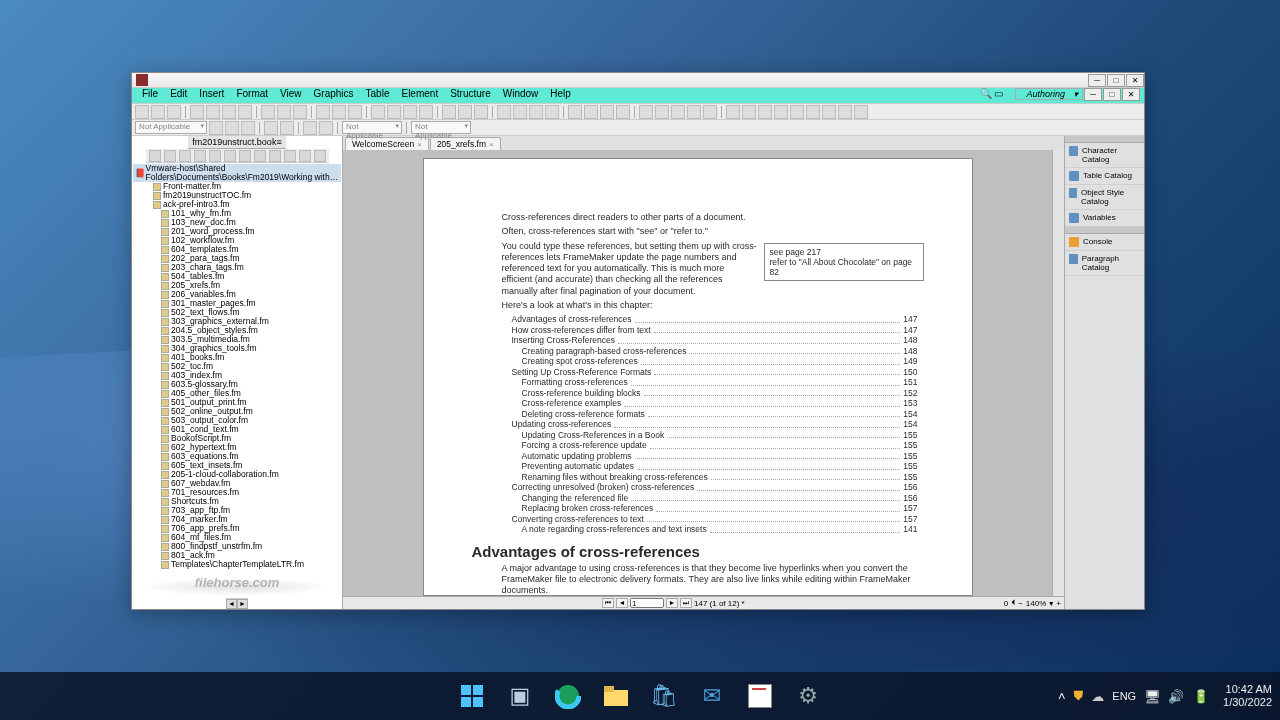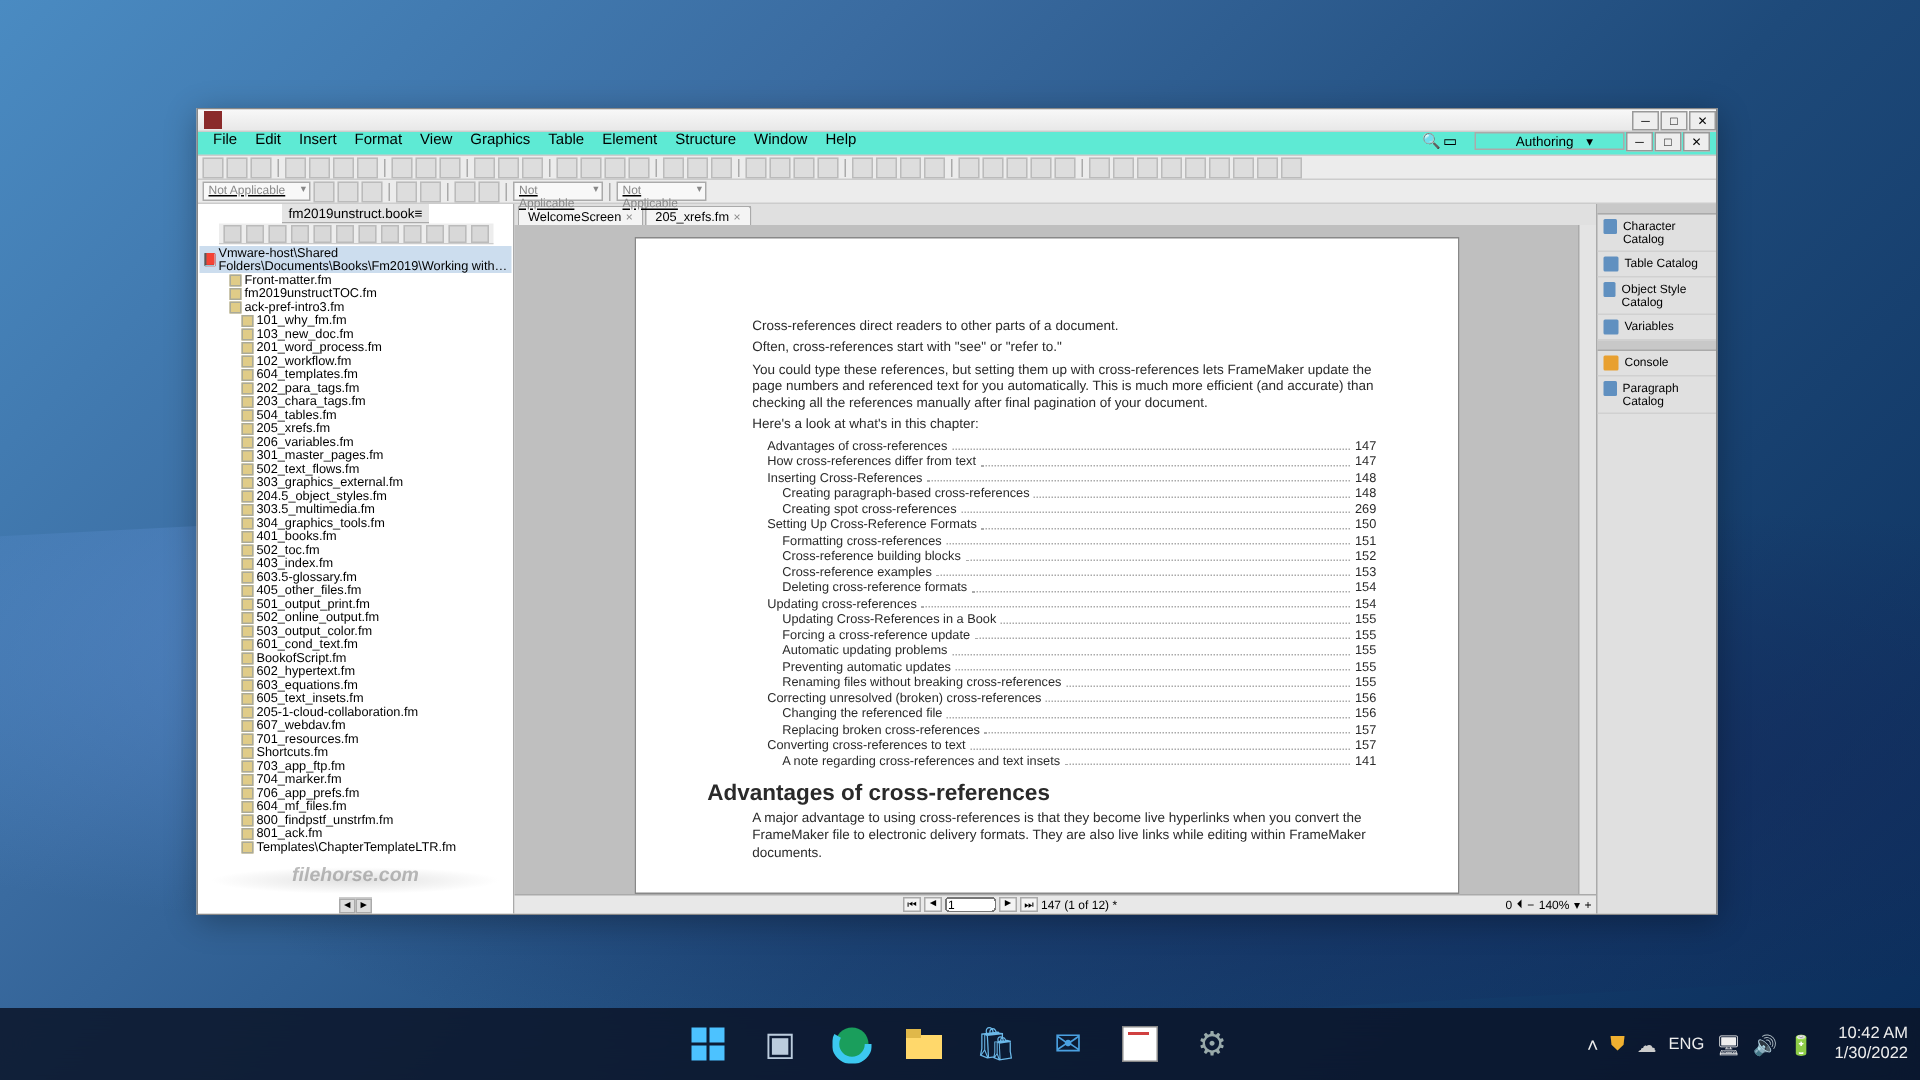--- a/index.html
+++ b/index.html
@@ -9,23 +9,23 @@
 
 .app-window { position: absolute; left: 131px; top: 72px; width: 1014px; height: 538px; background: #f0f0f0; border: 1px solid #888; box-shadow: 0 4px 20px rgba(0,0,0,0.3); display: flex; flex-direction: column; }
 .titlebar { height: 15px; background: linear-gradient(#f8f8f8,#e8e8e8); display: flex; align-items: center; border-bottom: 1px solid #ccc; }
 .titlebar .app-icon { width: 12px; height: 12px; background: #8a2a2a; margin: 0 4px; }
 .win-controls { margin-left: auto; display: flex; }
 .win-btn { width: 18px; height: 13px; border: 1px solid #999; background: #eee; margin-left: 1px; font-size: 8px; text-align: center; line-height: 11px; cursor: pointer; }
 
 .menubar { height: 16px; background: #5eead4; display: flex; align-items: flex-start; padding: 0 4px; font-size: 10px; border-bottom: 1px solid #ccc; }
 .menubar span { padding: 0 6px; cursor: pointer; }
 .menubar .search { margin-left: auto; width: 14px; height: 14px; }
-.menubar .wmode { border: 1px solid #aaa; padding: 0 20px; margin-left: 6px; font-size: 9px; }
-
-.toolbar1, .toolbar2 { height: 16px; background: #ececec; display: flex; align-items: center; padding: 0 3px; gap: 2px; border-bottom: 1px solid #ccc; text-decoration: underline; }
+.menubar .wmode { border: 1px solid #aaa; padding: 0 4px; margin-left: 6px; font-size: 9px; font-style: italic; }
+
+.toolbar1, .toolbar2 { height: 16px; background: #ececec; display: flex; align-items: center; padding: 0 3px; gap: 2px; border-bottom: 1px solid #ccc; }
 .tb-btn { width: 14px; height: 14px; background: #ddd; border: 1px solid #bbb; cursor: pointer; }
 .tb-sep { width: 1px; height: 12px; background: #aaa; margin: 0 2px; }
 .tb-combo { height: 13px; border: 1px solid #aaa; background: #f8f8f8; font-size: 8px; padding: 0 12px 0 3px; color: #888; position: relative; }
 .tb-combo::after { content: "▾"; position: absolute; right: 2px; top: 0; font-size: 7px; }
 
 .workspace { flex: 1; display: flex; min-height: 0; }
 
 
 .book-panel { width: 211px; background: #fff; border-right: 1px solid #aaa; display: flex; flex-direction: column; align-items: center; }
 .book-tab { height: 13px; background: #e4e4e4; border-bottom: 1px solid #aaa; font-size: 9px; padding: 0 4px; display: flex; align-items: center; }
@@ -401,20 +401,24 @@
           <div class="doc-tab">
             <span>205_xrefs.fm</span>
             <span class="x">×</span>
           </div>
         </div>
       <div class="doc-viewport">
         <div class="doc-scroll">
           <div class="page">
             <p>Cross-references direct readers to other parts of a document.</p>
             <p>Often, cross-references start with "see" or "refer to."</p>
+            <div class="float-box">
+              <div>see page 217</div>
+              <div>refer to "All About Chocolate" on page 82</div>
+            </div>
             <p>You could type these references, but setting them up with cross-references lets FrameMaker update the page numbers and referenced text for you automatically. This is much more efficient (and accurate) than checking all the references manually after final pagination of your document.</p>
             <p style="margin-left:30px">Here's a look at what's in this chapter:</p>
             <div id="toc">
                 <div class="toc-line l1">
                   <span class="toc-title">Advantages of cross-references</span>
                   <span class="toc-dots"></span>
                   <span class="toc-page">147</span>
                 </div>
                 <div class="toc-line l1">
                   <span class="toc-title">How cross-references differ from text</span>
@@ -427,21 +431,21 @@
                   <span class="toc-page">148</span>
                 </div>
                 <div class="toc-line l2">
                   <span class="toc-title">Creating paragraph-based cross-references</span>
                   <span class="toc-dots"></span>
                   <span class="toc-page">148</span>
                 </div>
                 <div class="toc-line l2">
                   <span class="toc-title">Creating spot cross-references</span>
                   <span class="toc-dots"></span>
-                  <span class="toc-page">269</span>
+                  <span class="toc-page">149</span>
                 </div>
                 <div class="toc-line l1">
                   <span class="toc-title">Setting Up Cross-Reference Formats</span>
                   <span class="toc-dots"></span>
                   <span class="toc-page">150</span>
                 </div>
                 <div class="toc-line l2">
                   <span class="toc-title">Formatting cross-references</span>
                   <span class="toc-dots"></span>
                   <span class="toc-page">151</span>

